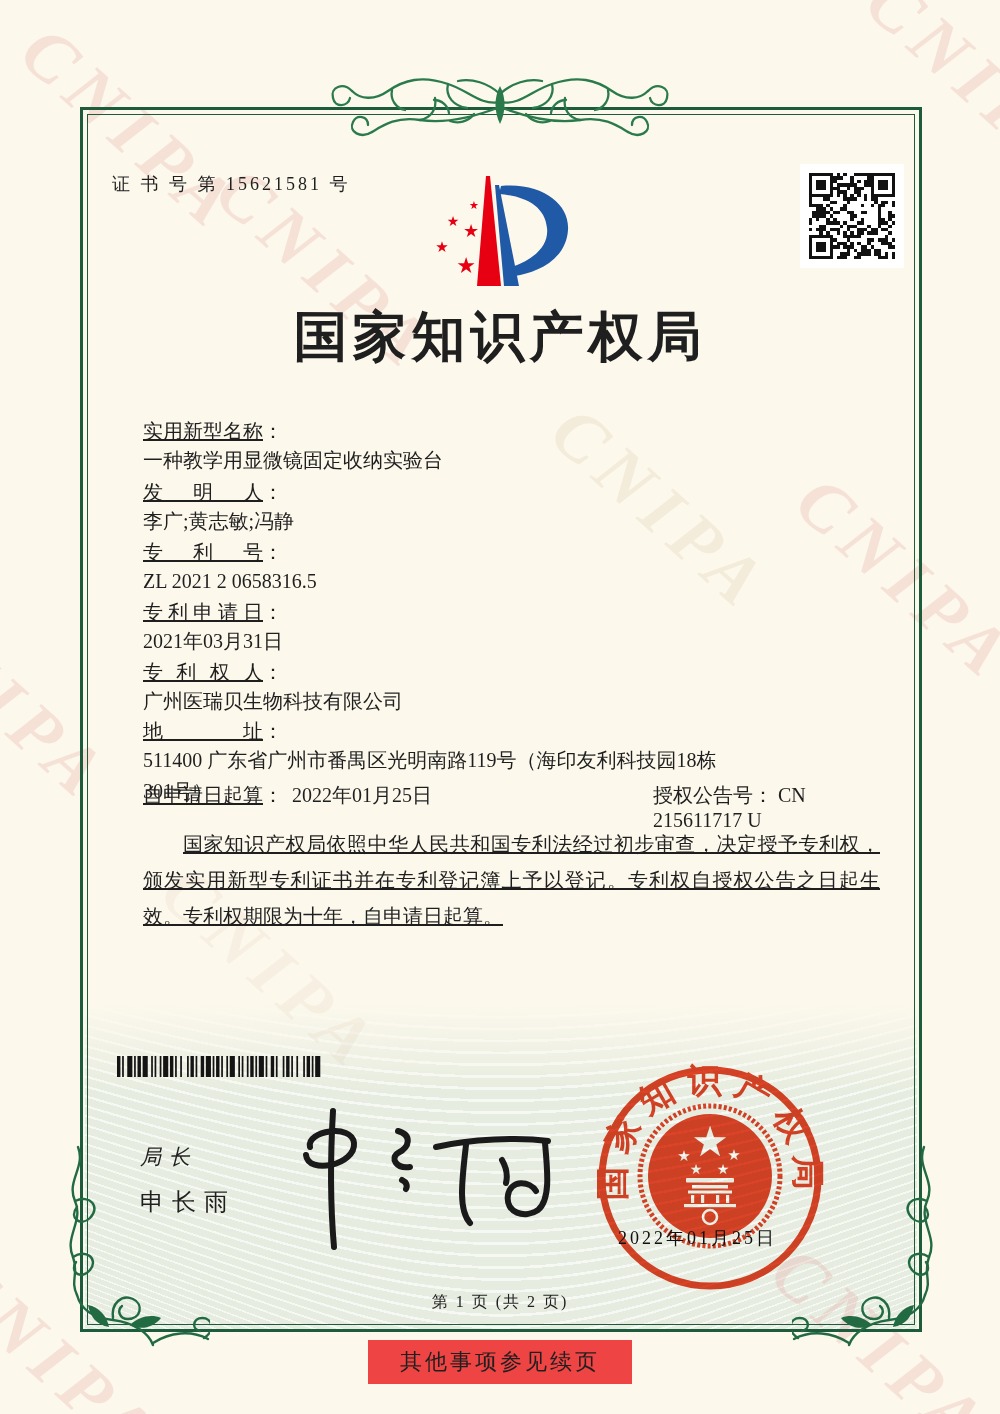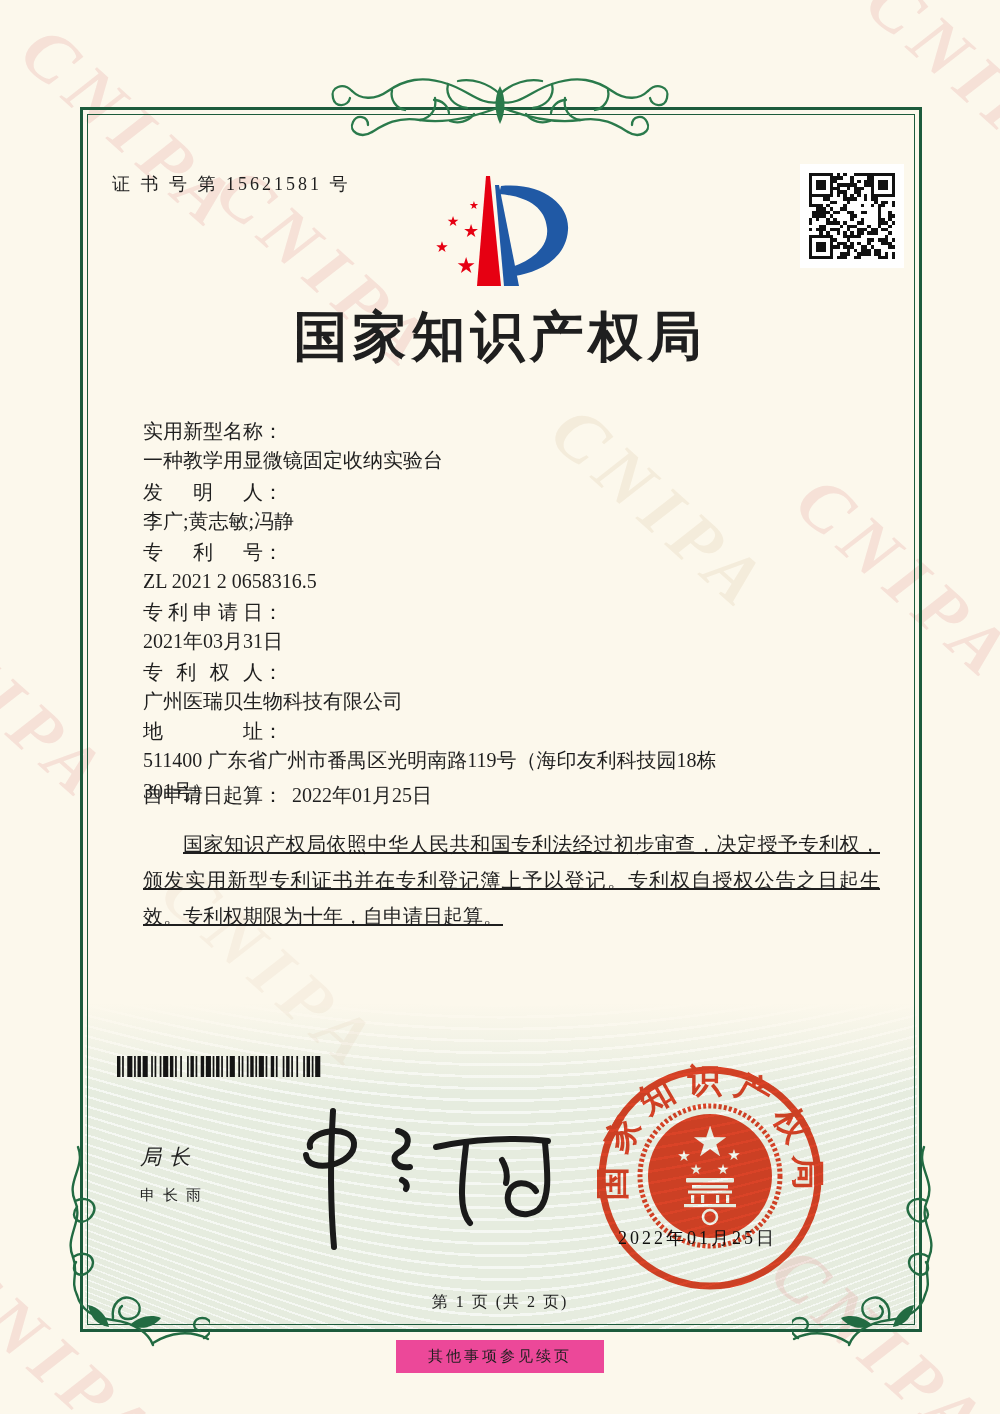--- a/index.html
+++ b/index.html
@@ -26,39 +26,39 @@
   .ornament{z-index:6;}
   
   .cert-no{left:112px;top:172px;font-size:18px;letter-spacing:3px;z-index:10;}
   .qr-box{left:800px;top:164px;width:104px;height:104px;background:#fff;padding:9px;box-sizing:border-box;z-index:10;}
   .qr-box svg{width:100%;height:100%;fill:#111;shape-rendering:crispEdges;}
   .logo{left:425px;top:170px;z-index:10;}
   .title{left:0;top:301px;width:100%;text-align:center;font-size:54px;font-weight:bold;
          letter-spacing:5px;z-index:10;}
   
   .field-row{position:absolute;left:143px;font-size:20px;z-index:10;width:740px;}
-  .flabel{display:inline-block;width:120px;text-align:justify;text-align-last:justify;vertical-align:top;}
+  .flabel{display:inline-block;width:120px;text-align:justify;text-align-last:justify;vertical-align:top;text-decoration:underline;}
   .colon{vertical-align:top;}
   .fvalue{display:inline-block;vertical-align:top;width:596px;line-height:31px;}
   .grant2{position:absolute;left:510px;top:0;}
   
   .body-text{left:143px;top:826px;width:737px;font-size:20px;line-height:36px;
      text-align:justify;z-index:10;}
   .body-text p{margin:0;text-indent:2em;text-decoration:underline;}
   
   .barcode{left:117px;top:1056px;width:205px;height:21px;z-index:10;}
   .barcode svg{width:100%;height:100%;fill:#141414;}
   .sig-title{left:140px;top:1143px;font-size:21px;letter-spacing:8px;z-index:10;font-style:italic;}
-  .sig-name{left:140px;top:1186px;font-size:15px;letter-spacing:8px;z-index:10;}
+  .sig-name{left:140px;top:1186px;font-size:24px;letter-spacing:8px;z-index:10;}
   .signature{left:270px;top:1090px;z-index:11;}
   .seal{left:595px;top:1062px;z-index:10;mix-blend-mode:multiply;opacity:.94;}
   .seal-date{left:618px;top:1226px;width:190px;font-size:18px;letter-spacing:3px;color:#101010;z-index:12;}
   .page-ind{left:0;top:1292px;width:100%;text-align:center;font-size:16px;letter-spacing:2px;z-index:10;}
   .note{left:0;top:1340px;width:100%;text-align:center;z-index:10;}
-  .note span{display:inline-block;background:#ec4899;padding:7px 32px;font-size:15px;letter-spacing:3px;}
+  .note span{display:inline-block;background:#ef4444;padding:7px 32px;font-size:22px;letter-spacing:3px;}
   .corner{z-index:6;}
 </style>
 </head>
 <body>
 
 <span class="wm pink" style="left:60px;top:10px">CNIPA</span>
 <span class="wm pink" style="left:255px;top:150px">CNIPA</span>
 <span class="wm pink" style="left:905px;top:-40px">CNIPA</span>
 <span class="wm beige" style="left:590px;top:390px">CNIPA</span>
 <span class="wm pink" style="left:835px;top:460px">CNIPA</span>
@@ -476,20 +476,24 @@
   <span class="flabel">专利权人</span><span class="colon">：</span>
   <span class="fvalue">广州医瑞贝生物科技有限公司</span>
 </div>
 <div class="field-row" style="top:718px">
   <span class="flabel">地址</span><span class="colon">：</span>
   <span class="fvalue">511400 广东省广州市番禺区光明南路119号（海印友利科技园18栋301号）</span>
 </div>
 <div class="field-row" style="top:782px">
   <span class="flabel">自申请日起算</span><span class="colon">：</span>
   <span style="margin-left:4px">2022年01月25日</span>
+  <span class="grant2">
+    <span>授权公告号</span><span>：</span>
+    <span>CN 215611717 U</span>
+  </span>
 </div>
 
 <div class="abs body-text">
   <p>国家知识产权局依照中华人民共和国专利法经过初步审查，决定授予专利权，颁发实用新型专利证书并在专利登记簿上予以登记。专利权自授权公告之日起生效。专利权期限为十年，自申请日起算。</p>
 </div>
 
 <div class="abs barcode">
   <svg id="barcode-svg" preserveAspectRatio="none" viewBox="0 0 120 20">
       <rect x="0" y="0" width="2" height="20"></rect>
       <rect x="3" y="0" width="1" height="20"></rect>

